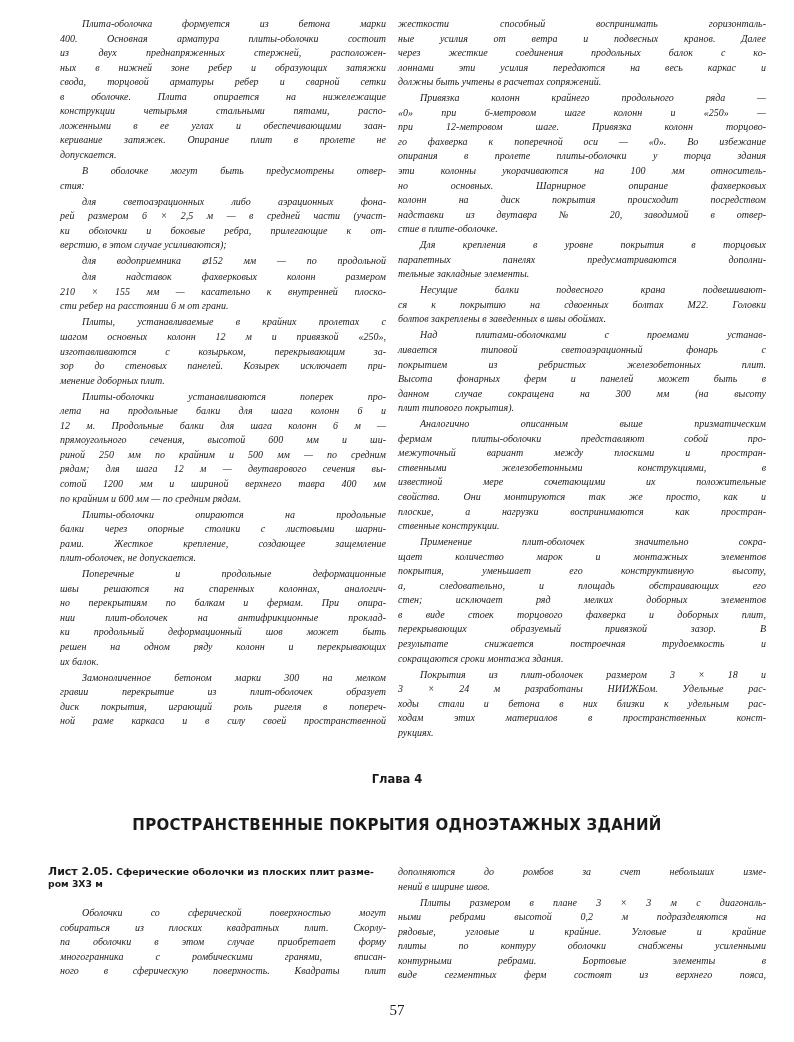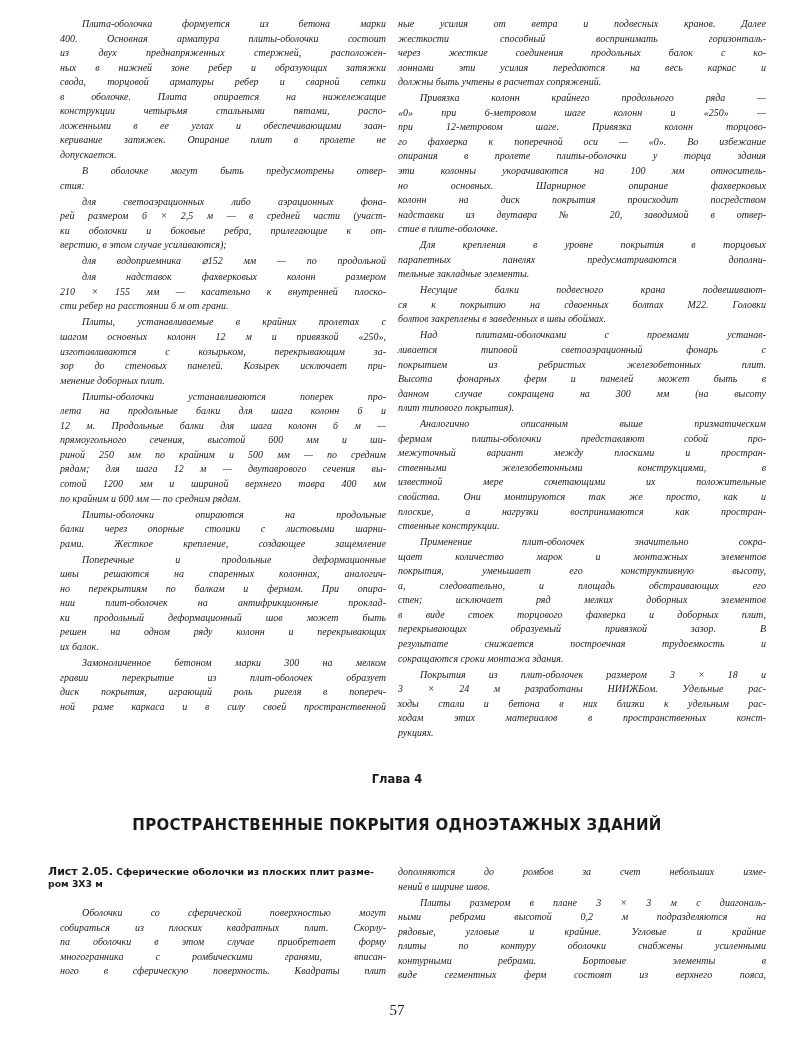--- a/index.html
+++ b/index.html
@@ -85,41 +85,42 @@
       <span class="ln">прямоугольного сечения, высотой 600 мм и ши-</span>
       <span class="ln">риной 250 мм по крайним и 500 мм — по средним</span>
       <span class="ln">рядам; для шага 12 м — двутаврового сечения вы-</span>
       <span class="ln">сотой 1200 мм и шириной верхнего тавра 400 мм</span>
       <span class="ln last">по крайним и 600 мм — по средним рядам.</span>
     </div>
     <div class="para">
       <span class="ln first">Плиты-оболочки опираются на продольные</span>
       <span class="ln">балки через опорные столики с листовыми шарни-</span>
       <span class="ln">рами. Жесткое крепление, создающее защемление</span>
+      <span class="ln last">плит-оболочек, не допускается.</span>
     </div>
     <div class="para">
       <span class="ln first">Поперечные и продольные деформационные</span>
       <span class="ln">швы решаются на спаренных колоннах, аналогич-</span>
       <span class="ln">но перекрытиям по балкам и фермам. При опира-</span>
       <span class="ln">нии плит-оболочек на антифрикционные проклад-</span>
       <span class="ln">ки продольный деформационный шов может быть</span>
       <span class="ln">решен на одном ряду колонн и перекрывающих</span>
       <span class="ln last">их балок.</span>
     </div>
     <div class="para">
       <span class="ln first">Замоноличенное бетоном марки 300 на мелком</span>
       <span class="ln">гравии перекрытие из плит-оболочек образует</span>
       <span class="ln">диск покрытия, играющий роль ригеля в попереч-</span>
       <span class="ln">ной раме каркаса и в силу своей пространственной</span>
     </div>
   </div>
 <div class="col" id="col-right-top">
     <div class="para">
+      <span class="ln">жесткости способный воспринимать горизонталь-</span>
       <span class="ln">ные усилия от ветра и подвесных кранов. Далее</span>
-      <span class="ln">жесткости способный воспринимать горизонталь-</span>
       <span class="ln">через жесткие соединения продольных балок с ко-</span>
       <span class="ln">лоннами эти усилия передаются на весь каркас и</span>
       <span class="ln last">должны быть учтены в расчетах сопряжений.</span>
     </div>
     <div class="para">
       <span class="ln first">Привязка колонн крайнего продольного ряда —</span>
       <span class="ln">«0» при 6-метровом шаге колонн и «250» —</span>
       <span class="ln">при 12-метровом шаге. Привязка колонн торцово-</span>
       <span class="ln">го фахверка к поперечной оси — «0». Во избежание</span>
       <span class="ln">опирания в пролете плиты-оболочки у торца здания</span>

